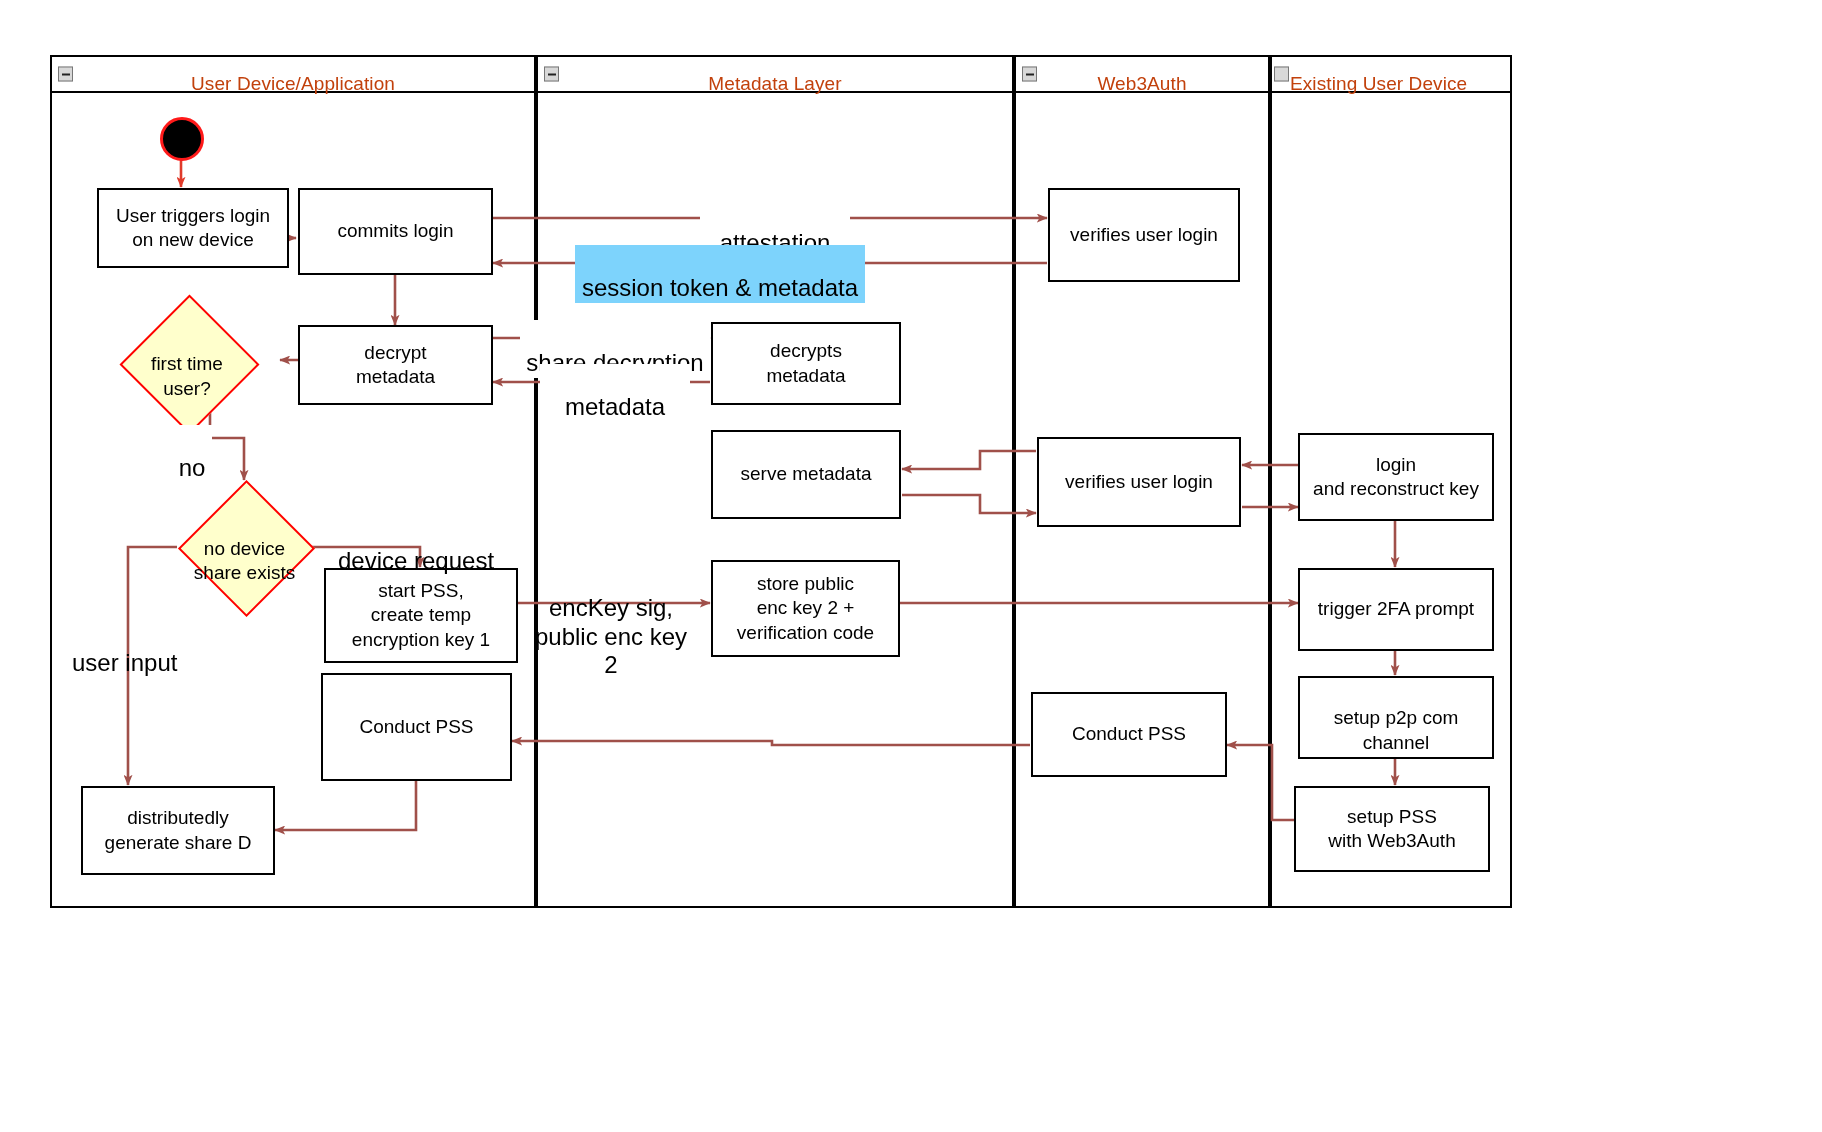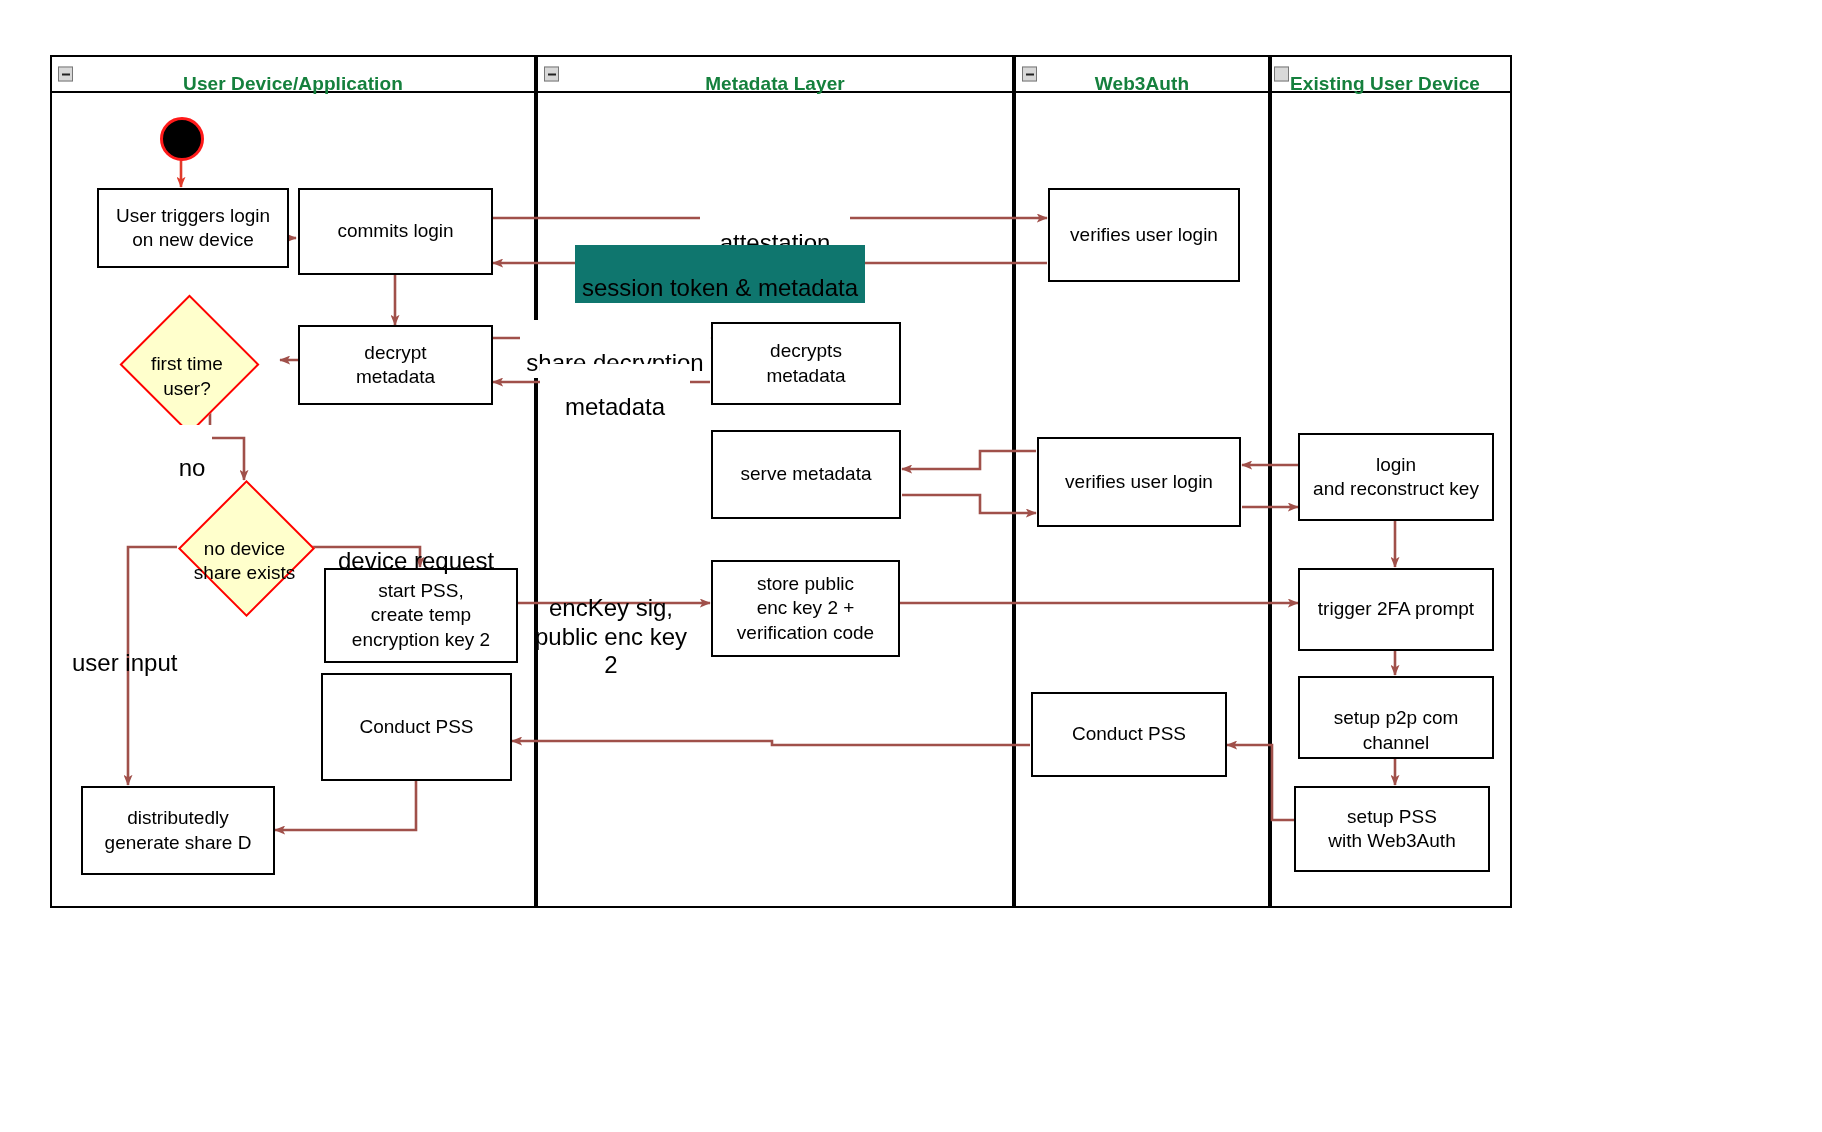--- a/index.html
+++ b/index.html
@@ -5,21 +5,21 @@
   html,body{margin:0;padding:0;background:#ffffff;}
   body{width:1822px;height:1132px;font-family:"Liberation Sans",sans-serif;overflow:hidden;}
   #canvas{position:relative;width:1822px;height:1132px;}
   #diagram{position:absolute;left:50px;top:55px;width:1462px;height:853px;}
 
   .lane{position:absolute;top:0;height:853px;box-sizing:border-box;
         border-left:2px solid #000;border-right:2px solid #000;}
   .lane-header{position:absolute;left:0;right:0;top:0;height:38px;
         box-sizing:border-box;border-bottom:2px solid #000;border-top:2px solid #000;
         display:flex;align-items:center;justify-content:center;background:#fff;}
-  .lane-title{font-size:19px;font-weight:bold;color:#15803d;letter-spacing:.1px;white-space:nowrap;margin-top:20px;}
+  .lane-title{font-size:19px;font-weight:normal;color:#c2410c;letter-spacing:.1px;white-space:nowrap;margin-top:20px;}
   .collapse-icon{position:absolute;left:6px;top:50%;transform:translateY(-50%);
         width:15px;height:15px;background:#d8d8d8;border:1px solid #777;
         box-sizing:border-box;display:flex;align-items:center;justify-content:center;}
   .collapse-icon i{display:block;width:8px;height:2px;background:#222;}
   .lane-body{position:absolute;left:0;right:0;top:38px;bottom:0;
         box-sizing:border-box;border-bottom:2px solid #000;background:#fff;}
 
   .node{position:absolute;box-sizing:border-box;background:#ffffff;
         border:2px solid #000;display:flex;align-items:center;justify-content:center;
         text-align:center;font-size:19px;color:#000;line-height:1.28;padding:2px 6px;}
@@ -172,21 +172,21 @@
       <div class="dshape" style="width:93px;height:93px;left:21px;top:18px;"></div>
       <div class="dtext">
         <span>no device
 share exists</span>
       </div>
     </div>
 
     <div class="node" style="left:274px;top:513px;width:194px;height:95px;">
       <span>start PSS,
 create temp
-encryption key 2</span>
+encryption key 1</span>
     </div>
 
     <div class="node" style="left:271px;top:618px;width:191px;height:108px;">
       <span>Conduct PSS</span>
     </div>
 
     <div class="node" style="left:31px;top:731px;width:194px;height:89px;">
       <span>distributedly
 generate share D</span>
     </div>
@@ -234,21 +234,21 @@
 
     <div class="node" style="left:1244px;top:731px;width:196px;height:86px;">
       <span>setup PSS
 with Web3Auth</span>
     </div>
 
     <div class="elabel" style="left:650px;top:145px;width:150px;background:#fff;">
       <span>attestation</span>
     </div>
 
-    <div class="elabel" style="left:525px;top:190px;width:290px;background:#0f766e;">
+    <div class="elabel" style="left:525px;top:190px;width:290px;background:#7dd3fc;">
       <span>session token &amp; metadata</span>
     </div>
 
     <div class="elabel" style="left:470px;top:265px;width:190px;background:#fff;">
       <span>share decryption</span>
     </div>
 
     <div class="elabel" style="left:490px;top:309px;width:150px;background:#fff;">
       <span>metadata</span>
     </div>

